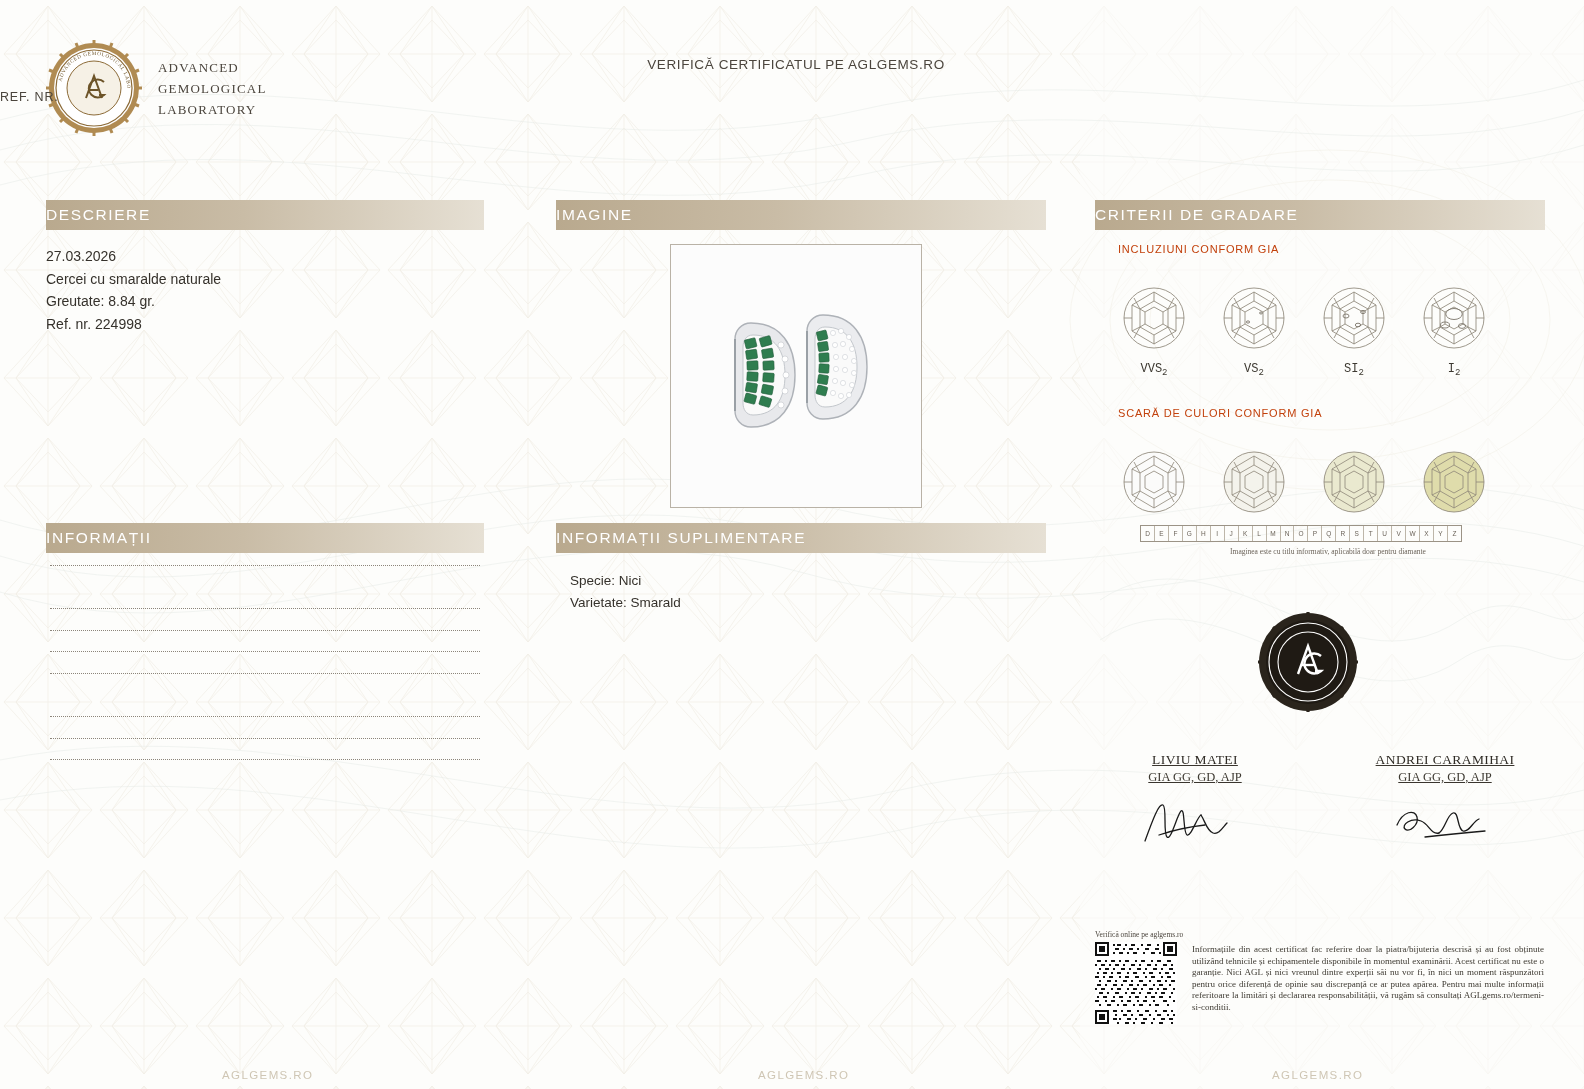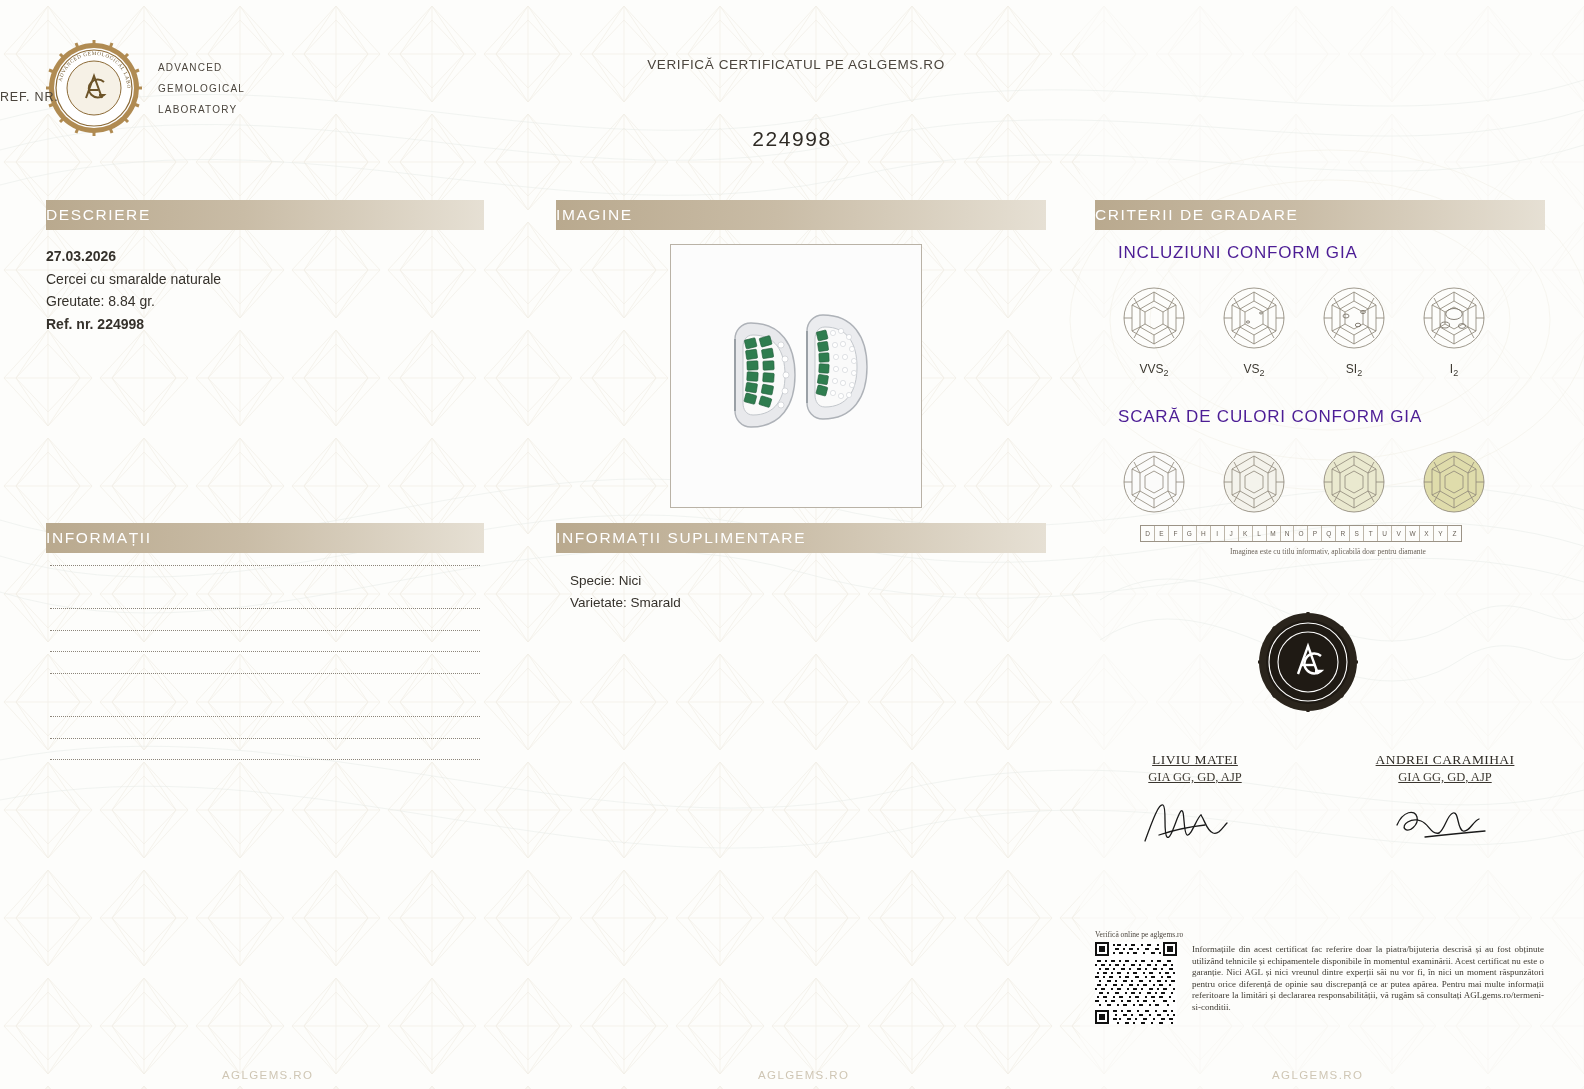--- a/index.html
+++ b/index.html
@@ -42,24 +42,25 @@
     top: 40px;
     display: flex;
     align-items: center;
     gap: 16px;
   }
   .logo-seal {
     width: 96px; height: 96px;
     position: relative;
   }
   .logo-text {
-    font-size: 10px;
+    font-size: 13px;
     letter-spacing: 1.2px;
     line-height: 21px;
     color: #4b453d;
+    font-family: Liberation Serif, serif;
   }
   .verify-line {
     position: absolute;
     top: 57px;
     left: 8px; right: 0;
     text-align: center;
     font-size: 13.5px;
     letter-spacing: 0.6px;
     color: #4b453d;
   }
@@ -98,21 +99,21 @@
 
   
   .col-desc-bar { left: 46px; top: 200px; width: 438px; }
   .desc-body {
     position: absolute;
     left: 46px; top: 245px; width: 438px;
     font-size: 14px;
     line-height: 22.5px;
     color: #35312b;
   }
-  .desc-body .strong { font-weight: bold; }
+  .desc-body .strong { font-weight: normal; }
 
   .col-info-bar { left: 46px; top: 523px; width: 438px; }
 
   .info-table {
     position: absolute;
     left: 46px; top: 565px; width: 438px;
     font-size: 13.5px;
     color: #35312b;
   }
   .info-row {
@@ -148,40 +149,40 @@
     left: 570px; top: 570px; width: 470px;
     font-size: 13.5px;
     line-height: 22px;
     color: #35312b;
   }
 
   
   .col-grade-bar { left: 1095px; top: 200px; width: 450px; }
   .grade-sub {
     position: absolute;
-    font-size: 17px;
+    font-size: 11px;
     letter-spacing: 0.8px;
-    color: #4c1d95;
+    color: #c2410c;
   }
   .sub-incl { left: 1118px; top: 243px; }
   .sub-color { left: 1118px; top: 407px; }
 
   .clarity-row {
     position: absolute;
     left: 1118px; top: 282px;
     width: 420px;
     display: flex;
     gap: 28px;
   }
   .clarity-item { width: 72px; text-align: center; }
   .clarity-label {
     font-size: 12px;
     color: #3d3931;
     margin-top: 4px;
-    font-family: Liberation Sans, sans-serif;
+    font-family: Liberation Mono, monospace;
   }
   .clarity-label sub { font-size: 9px; }
 
   .color-row {
     position: absolute;
     left: 1118px; top: 446px;
     width: 420px;
     display: flex;
     gap: 28px;
   }
@@ -355,21 +356,20 @@
       </div>
       <div class="logo-text">
         <div>ADVANCED</div>
         <div>GEMOLOGICAL</div>
         <div>LABORATORY</div>
       </div>
     </div>
 
     <div class="verify-line">VERIFICĂ CERTIFICATUL PE AGLGEMS.RO</div>
     <div class="ref-nr-label">REF. NR.</div>
-    <div class="ref-nr-value">224998</div>
   </div>
 
   <div class="bar col-desc-bar">
     <span>DESCRIERE</span>
   </div>
 
   <div class="desc-body">
     <div class="strong">27.03.2026</div>
     <div>Cercei cu smaralde naturale</div>
     <div>Greutate: 8.84 gr.</div>

